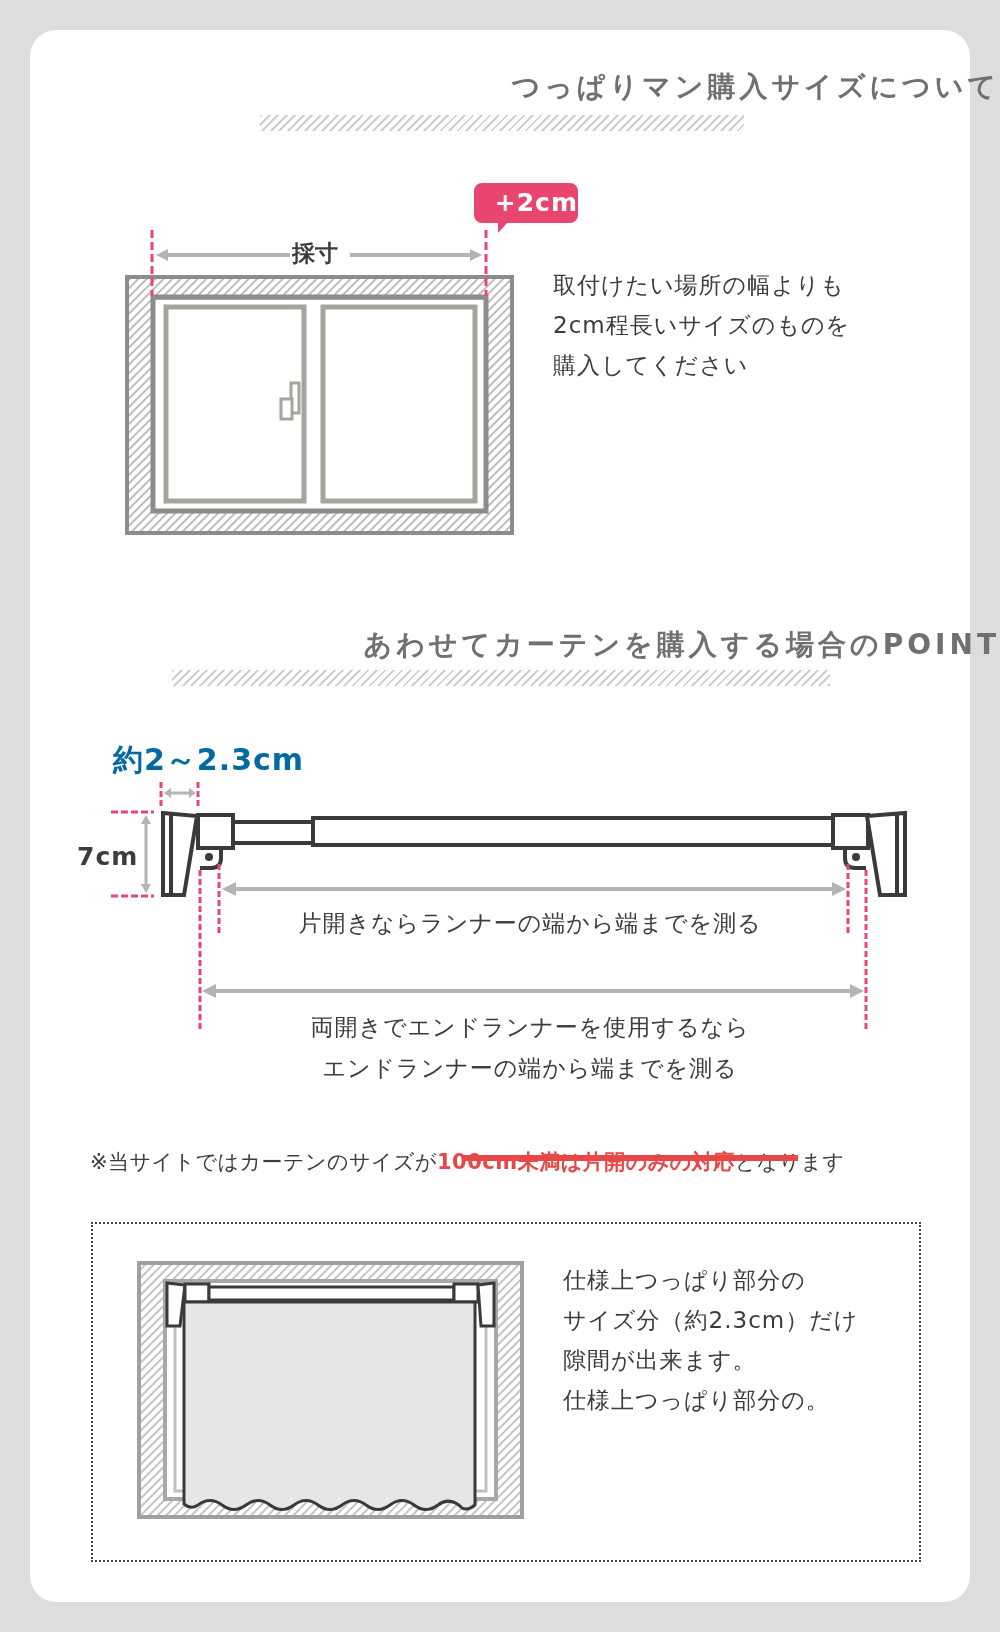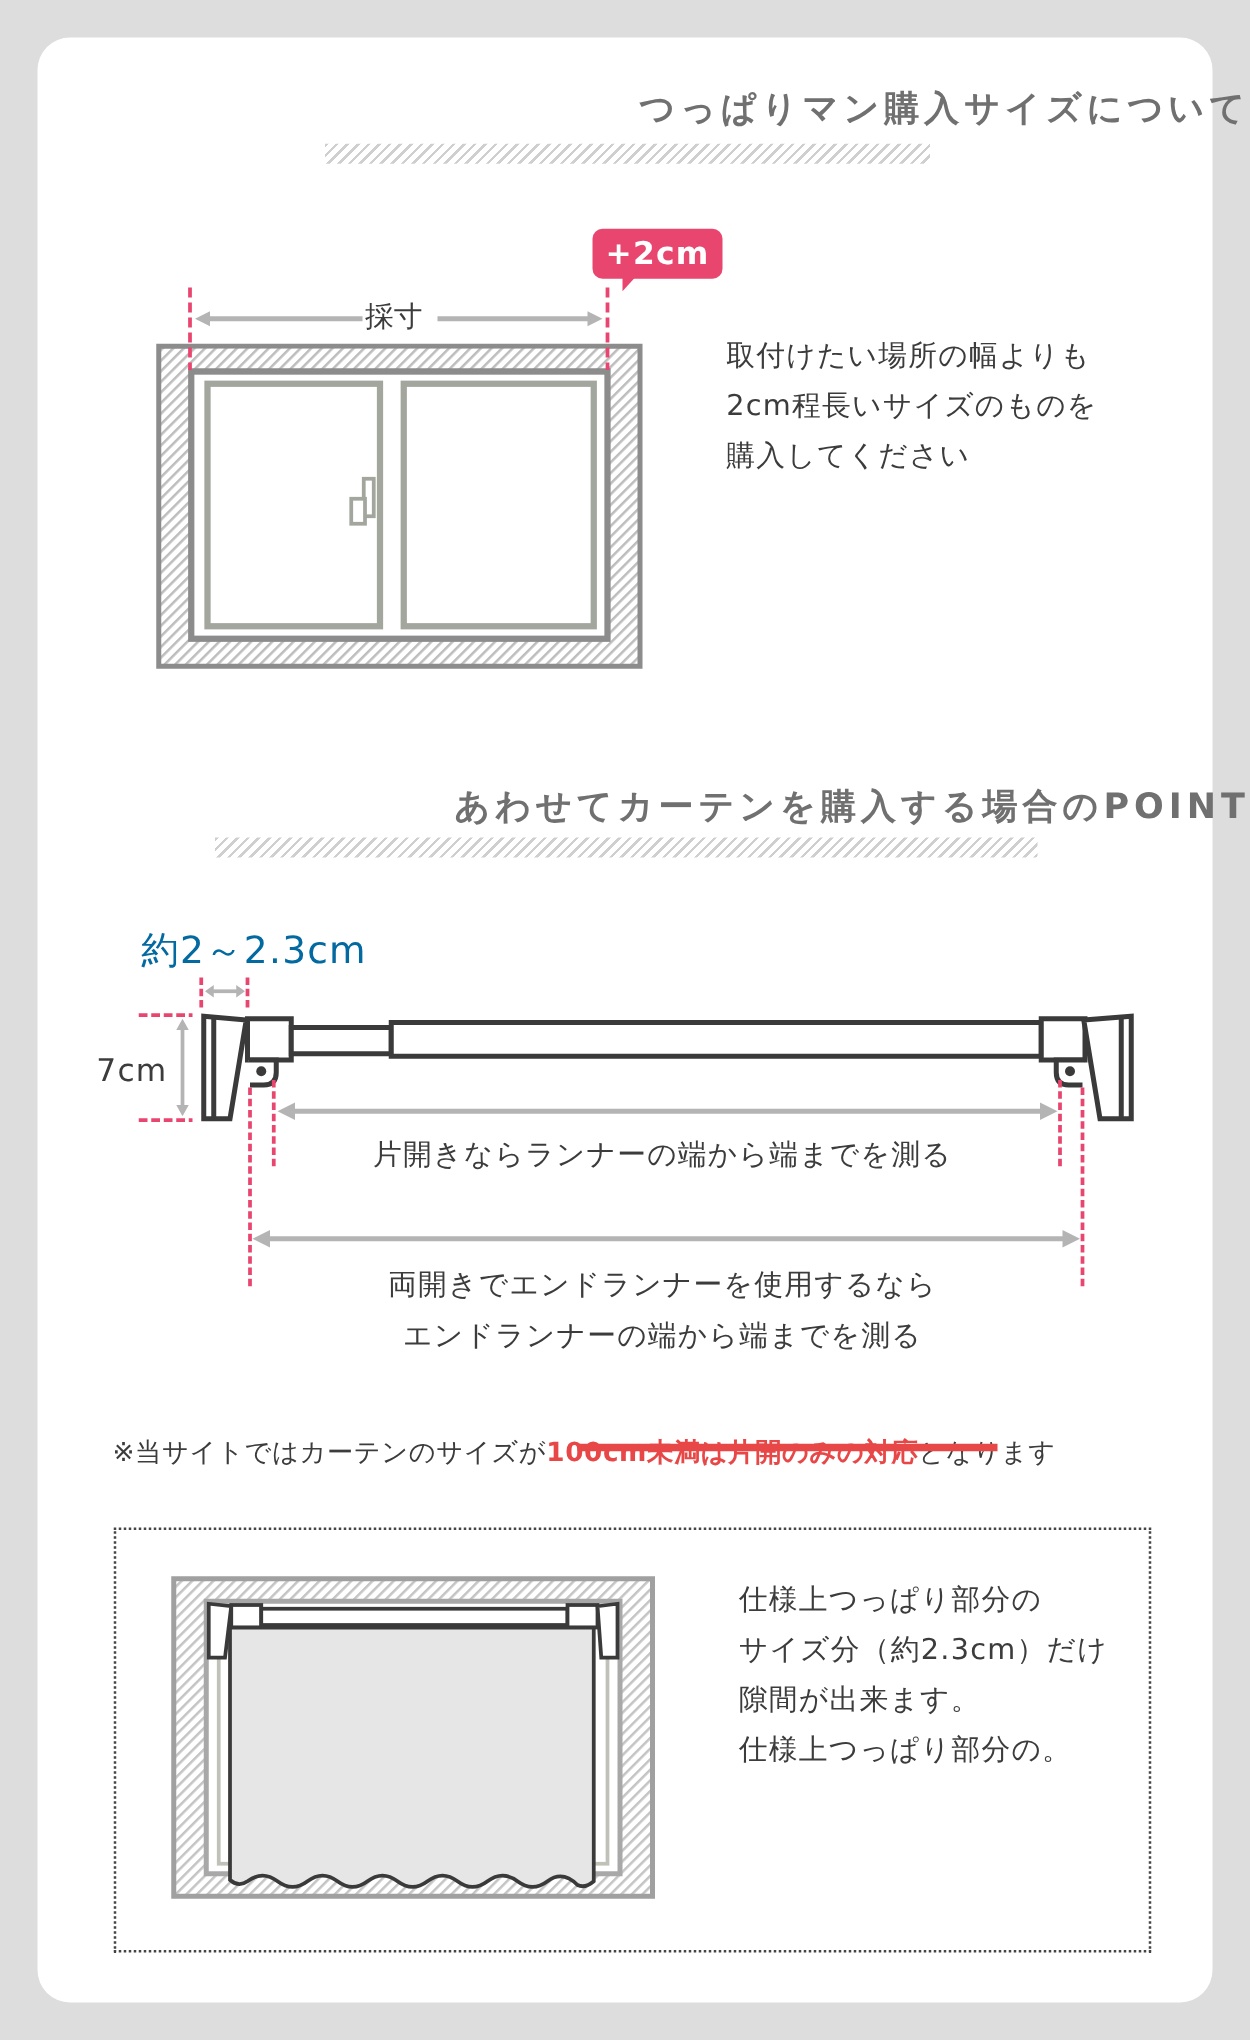--- a/index.html
+++ b/index.html
@@ -5,30 +5,30 @@
   html, body { margin:0; padding:0; }
   body {
     width:1000px; height:1632px; background:#dddddd;
     font-family:"DejaVu Sans","Liberation Sans",sans-serif;
     position:relative; overflow:hidden; color:#333;
   }
   .card {
     position:absolute; left:30px; top:30px; width:940px; height:1572px;
     background:#fff; border-radius:26px;
   }
-  .abs { position:absolute; }
+  .abs { position:absolute;font-weight:bold; }
   .sec-title {
     position:absolute; left:0; width:1000px; text-align:right;
     font-weight:bold; color:#707070; letter-spacing:4px; font-size:28px;
   }
   .hatch {
     position:absolute; height:16px;
     background: repeating-linear-gradient(135deg, #cfcfcf 0 2px, #ffffff 2px 6px);
   }
-  .body-text { position:absolute; font-size:23px; line-height:40px; color:#3c3c3c; letter-spacing:1px; white-space:pre;margin-left:28px; }
+  .body-text { position:absolute; font-size:23px; line-height:40px; color:#3c3c3c; letter-spacing:1px; white-space:pre; }
   .center-text { position:absolute; left:0; width:1000px; text-align:center; font-size:23px; color:#3c3c3c; letter-spacing:1px; }
   .badge {
     position:absolute; left:474px; top:183px; width:104px; height:40px;
     border-radius:8px; color:#fff; font-weight:bold; font-size:25px;
     text-align:center; line-height:40px; letter-spacing:1px;
   }
   .badge::after {
     content:""; position:absolute; left:24px; bottom:-10px;
     border-left:0 solid transparent; border-right:10px solid transparent;
     border-top:11px solid var(--pink);
@@ -73,21 +73,21 @@
 
   <line x1="152" y1="230" x2="152" y2="296" stroke="#E9466F" stroke-width="3" stroke-dasharray="8,4"></line>
   <line x1="486" y1="230" x2="486" y2="296" stroke="#E9466F" stroke-width="3" stroke-dasharray="8,4"></line>
 
   <line x1="162" y1="255" x2="290" y2="255" stroke="#b4b4b4" stroke-width="4"></line>
   <line x1="350" y1="255" x2="476" y2="255" stroke="#b4b4b4" stroke-width="4"></line>
   <polygon points="156,255 168,249 168,261" fill="#b4b4b4"></polygon>
   <polygon points="482,255 470,249 470,261" fill="#b4b4b4"></polygon>
 </svg>
 <div class="abs" style="left:292px; top:238px; font-size:23px; color:#3c3c3c;">採寸</div>
-<div class="badge" style="--pink:#E9466F; background:#E9466F;">+2cm</div>
+<div class="badge" style="--pink:#E9466F; background:#E9466F;text-align:right;">+2cm</div>
 
 <div class="body-text" style="left:553px; top:265px;"><span>取付けたい場所の幅よりも</span>
 <span>2cm程長いサイズのものを</span>
 <span>購入してください</span></div>
 
 <div class="sec-title" style="top:626px;">あわせてカーテンを購入する場合のPOINT</div>
 <div class="hatch" style="left:172px; top:670px; width:658px;"></div>
 
 <div class="abs" style="left:113px; top:740px; font-size:30px; color:#0369a1; letter-spacing:1px;">約2～2.3cm</div>
 <div class="abs" style="left:77px; top:842px; font-size:25px; color:#3c3c3c; letter-spacing:1px;">7cm</div>

